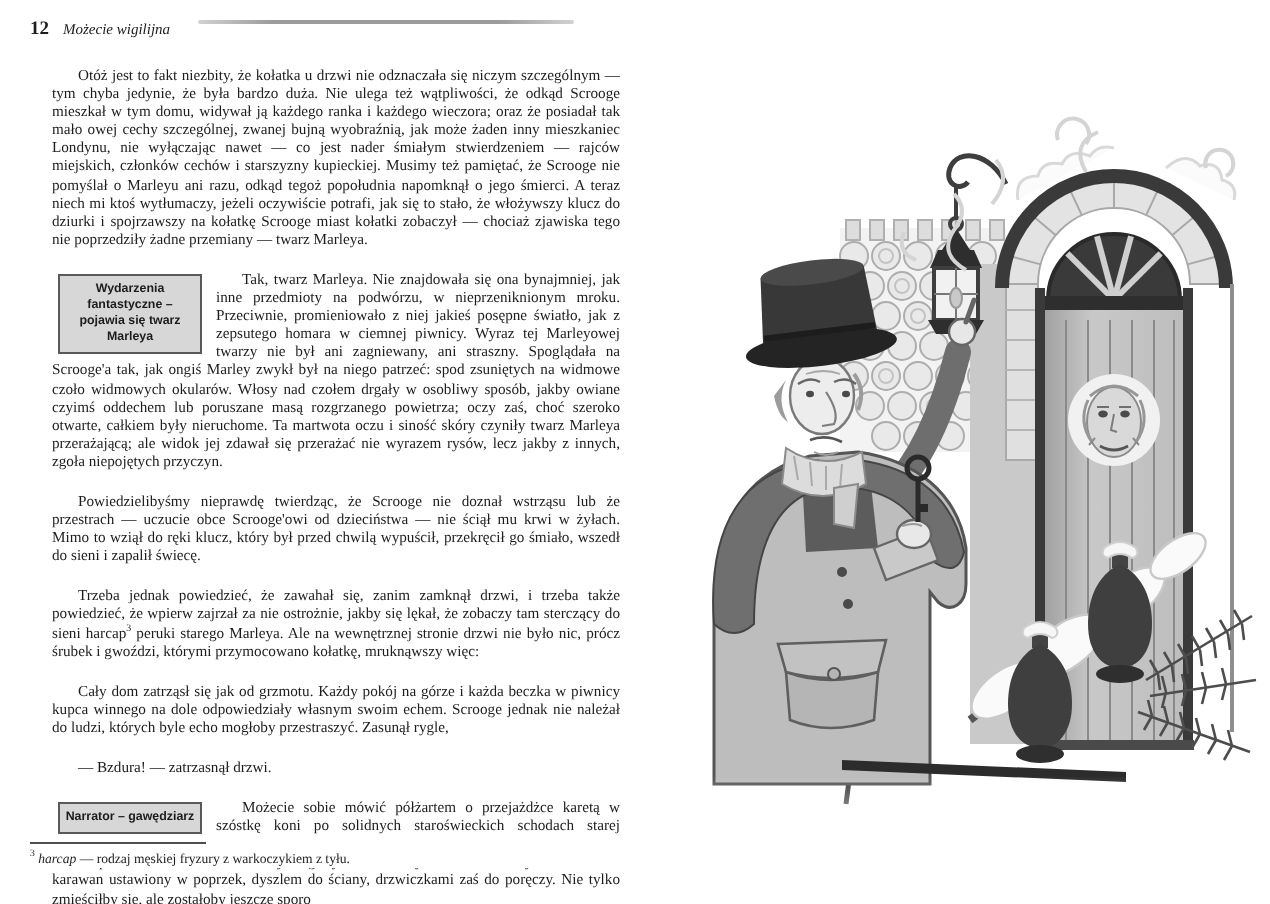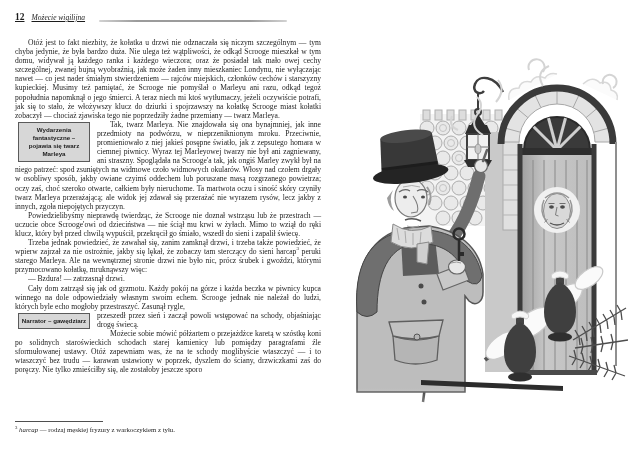--- a/index.html
+++ b/index.html
@@ -1,27 +1,27 @@
 <!DOCTYPE html>
 <html><head>
 <meta charset="utf-8">
 <style>
   html,body{margin:0;padding:0;background:#e8e8e8;}
   .page{position:relative;width:635px;height:452px;background:#ffffff;overflow:hidden;
         font-family:"Liberation Serif", serif;color:#1c1c1c;}
   
   .text-col{position:absolute;left:15px;top:10px;width:306px;}
-  .page-header{display:flex;align-items:flex-end;height:12px;margin-bottom:16px;text-decoration:underline;}
+  .page-header{display:flex;align-items:flex-start;height:12px;}
   .page-num{font-weight:bold;font-size:9.5px;line-height:10px;}
   .running-title{font-style:italic;font-size:7.5px;margin-left:7px;white-space:nowrap;}
   .header-rule{height:2px;width:188px;margin-left:14px;border-radius:1px;
                background:linear-gradient(90deg,#d2d2d2,#9b9b9b 20%,#9b9b9b 80%,#d2d2d2);}
   
   .body-text{font-size:7.6px;line-height:9.1px;text-align:justify;}
-  .body-text p{margin:0;text-indent:13px;}
+  .body-text p{margin:11px;text-indent:13px;}
   .body-text p.cont{text-indent:0;}
   sup.fn-ref{font-size:5px;line-height:0;}
   
   .margin-note{float:left;width:72px;box-sizing:border-box;background:#d7d7d7;border:1px solid #5a5a5a;
                margin:2px 7px 2px 3px;padding:3px 2px;text-align:center;text-indent:0;
                font-family:"Liberation Sans", sans-serif;font-weight:bold;font-size:6.2px;line-height:8px;}
   
   .footnote-wrap{position:absolute;left:15px;top:418px;width:306px;background:#ffffff;padding-top:3px;}
   .footnote-rule{width:88px;height:1px;background:#4f4f4f;margin-bottom:2px;}
   .footnote{font-size:6.8px;line-height:8px;}
@@ -45,24 +45,24 @@
 
     <div class="body-text">
       <p>Otóż jest to fakt niezbity, że kołatka u drzwi nie odznaczała się niczym szczególnym — tym chyba jedynie, że była bardzo duża. Nie ulega też wątpliwości, że odkąd Scrooge mieszkał w tym domu, widywał ją każdego ranka i każdego wieczora; oraz że posiadał tak mało owej cechy szczególnej, zwanej bujną wyobraźnią, jak może żaden inny mieszkaniec Londynu, nie wyłączając nawet — co jest nader śmiałym stwierdzeniem — rajców miejskich, członków cechów i starszyzny kupieckiej. Musimy też pamiętać, że Scrooge nie pomyślał o Marleyu ani razu, odkąd tegoż popołudnia napomknął o jego śmierci. A teraz niech mi ktoś wytłumaczy, jeżeli oczywiście potrafi, jak się to stało, że włożywszy klucz do dziurki i spojrzawszy na kołatkę Scrooge miast kołatki zobaczył — chociaż zjawiska tego nie poprzedziły żadne przemiany — twarz Marleya.</p>
 
       <p><span class="margin-note">Wydarzenia fantastyczne – pojawia się twarz Marleya</span><span>Tak, twarz Marleya. Nie znajdowała się ona bynajmniej, jak inne przedmioty na podwórzu, w nieprzeniknionym mroku. Przeciwnie, promieniowało z niej jakieś posępne światło, jak z zepsutego homara w ciemnej piwnicy. Wyraz tej Marleyowej twarzy nie był ani zagniewany, ani straszny. Spoglądała na Scrooge'a tak, jak ongiś Marley zwykł był na niego patrzeć: spod zsuniętych na widmowe czoło widmowych okularów. Włosy nad czołem drgały w osobliwy sposób, jakby owiane czyimś oddechem lub poruszane masą rozgrzanego powietrza; oczy zaś, choć szeroko otwarte, całkiem były nieruchome. Ta martwota oczu i siność skóry czyniły twarz Marleya przerażającą; ale widok jej zdawał się przerażać nie wyrazem rysów, lecz jakby z innych, zgoła niepojętych przyczyn.</span></p>
 
       <p>Powiedzielibyśmy nieprawdę twierdząc, że Scrooge nie doznał wstrząsu lub że przestrach — uczucie obce Scrooge'owi od dzieciństwa — nie ściął mu krwi w żyłach. Mimo to wziął do ręki klucz, który był przed chwilą wypuścił, przekręcił go śmiało, wszedł do sieni i zapalił świecę.</p>
 
       <p><span>Trzeba jednak powiedzieć, że zawahał się, zanim zamknął drzwi, i trzeba także powiedzieć, że wpierw zajrzał za nie ostrożnie, jakby się lękał, że zobaczy tam sterczący do sieni harcap</span><sup class="fn-ref">3</sup><span> peruki starego Marleya. Ale na wewnętrznej stronie drzwi nie było nic, prócz śrubek i gwoździ, którymi przymocowano kołatkę, mruknąwszy więc:</span></p>
 
+      <p>Cały dom zatrząsł się jak od grzmotu. Każdy pokój na górze i każda beczka w piwnicy kupca winnego na dole odpowiedziały własnym swoim echem. Scrooge jednak nie należał do ludzi, których byle echo mogłoby przestraszyć. Zasunął rygle,</p>
       <p>— Bzdura! — zatrzasnął drzwi.</p>
-      <p>Cały dom zatrząsł się jak od grzmotu. Każdy pokój na górze i każda beczka w piwnicy kupca winnego na dole odpowiedziały własnym swoim echem. Scrooge jednak nie należał do ludzi, których byle echo mogłoby przestraszyć. Zasunął rygle,</p>
-
-      <p class="cont"><span class="margin-note">Narrator – gawędziarz</span><span>przeszedł przez sień i zaczął powoli wstępować na schody, objaśniając drogę świecą.</span></p>
+
+      <p class="cont"><span class="margin-note">Narrator – gawędziarz</span></p>
 
       <p>Możecie sobie mówić półżartem o przejażdżce karetą w szóstkę koni po solidnych staroświeckich schodach starej kamienicy lub pomiędzy paragrafami źle sformułowanej ustawy. Otóż zapewniam was, że na te schody moglibyście wtaszczyć — i to wtaszczyć bez trudu — karawan ustawiony w poprzek, dyszlem do ściany, drzwiczkami zaś do poręczy. Nie tylko zmieściłby się, ale zostałoby jeszcze sporo</p>
     </div>
   </div>
 
   <div class="footnote-wrap">
     <div class="footnote-rule"></div>
     <div class="footnote"><sup>3</sup> <i>harcap</i><span> — rodzaj męskiej fryzury z warkoczykiem z tyłu.</span></div>
   </div>
 

